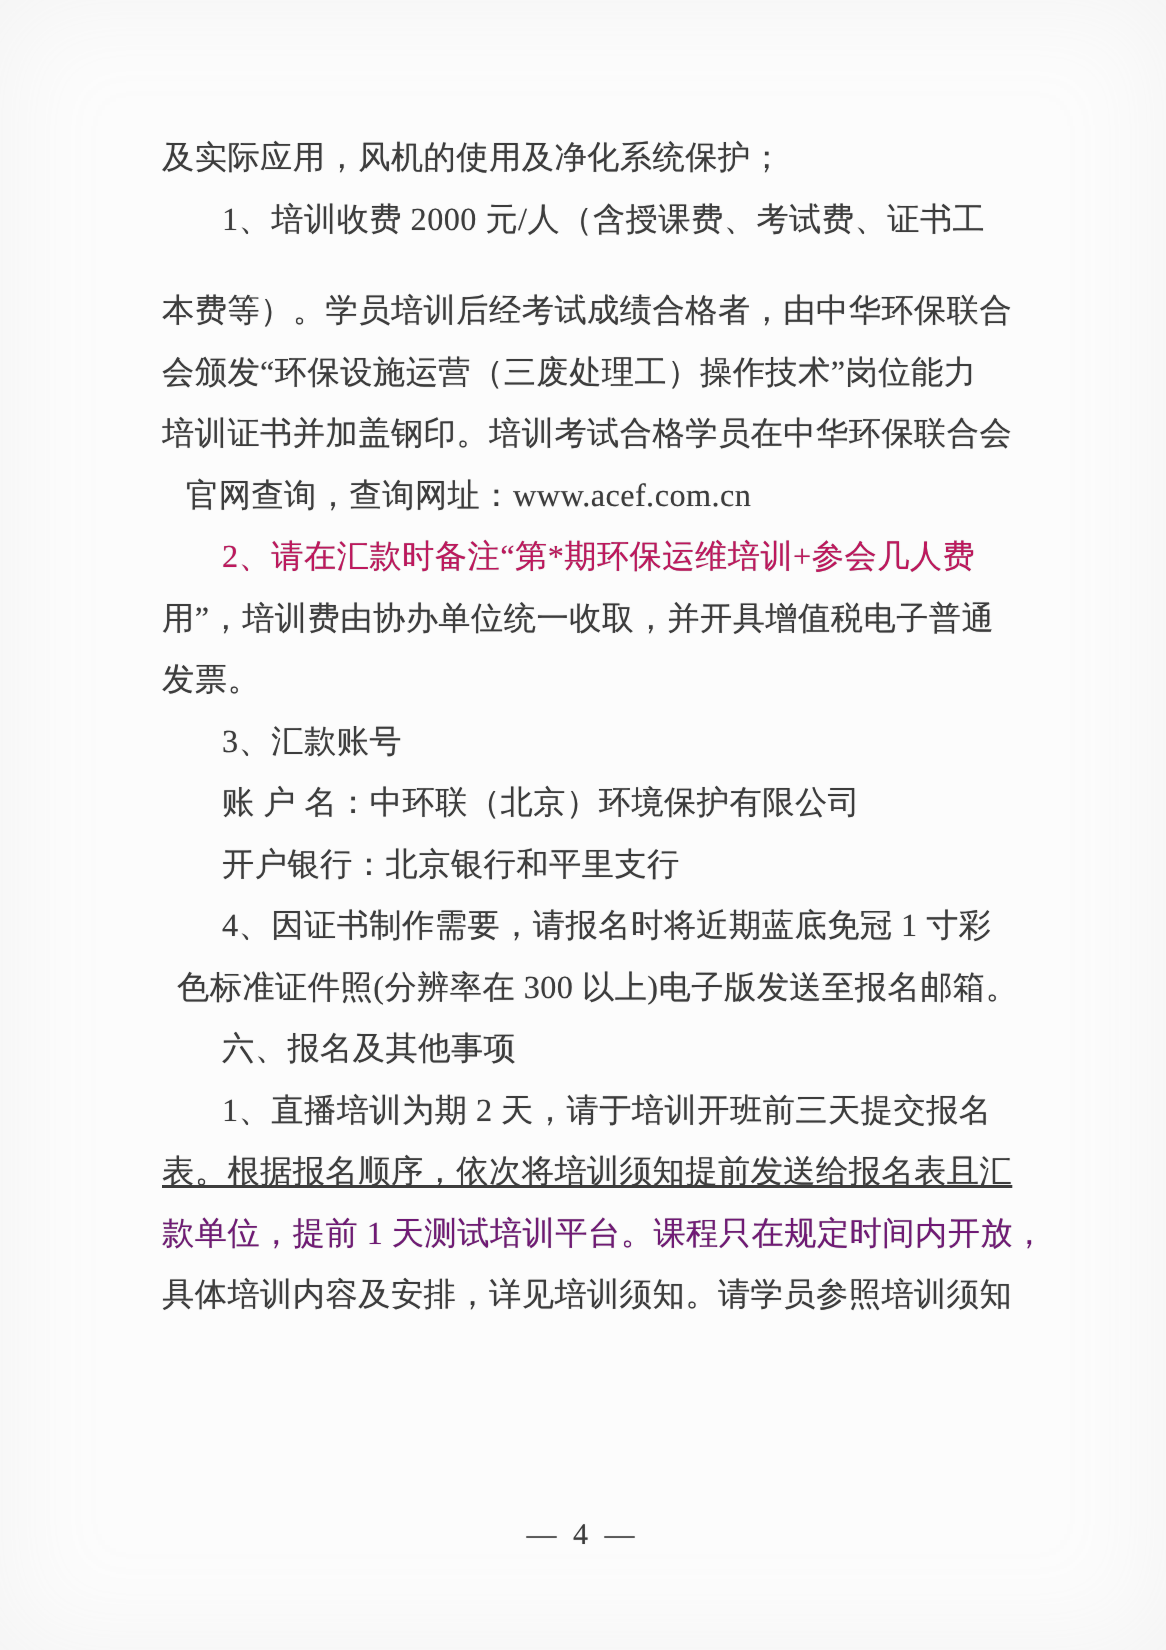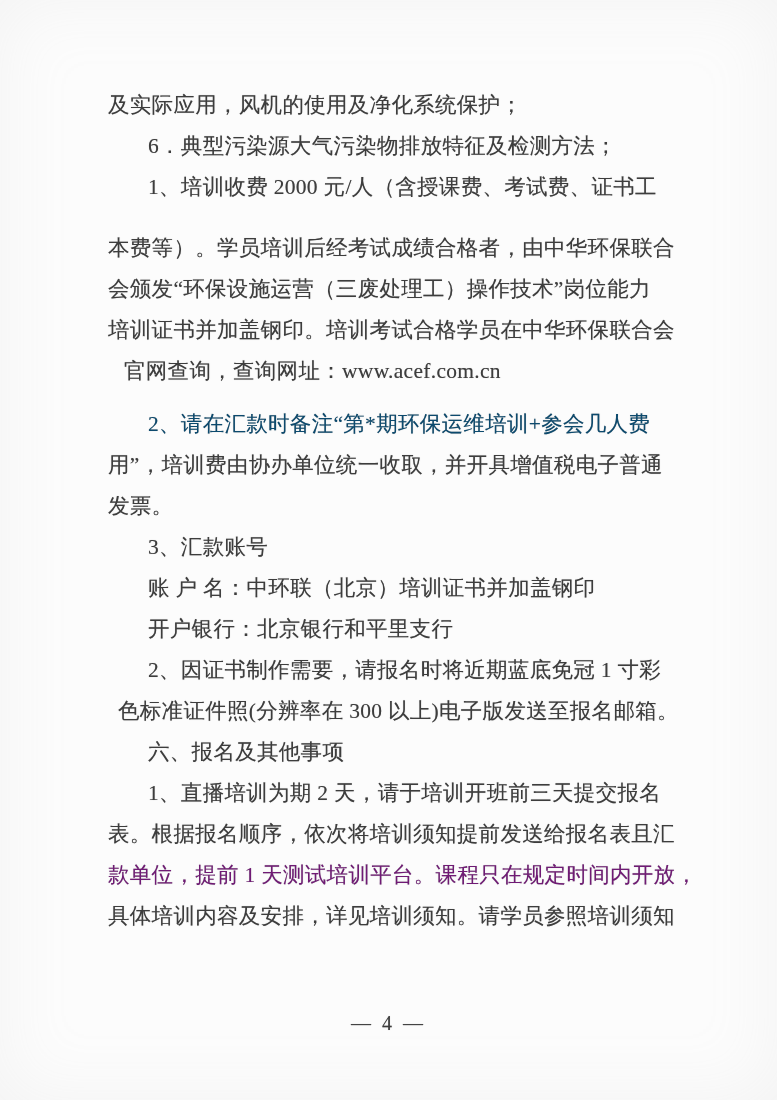--- a/index.html
+++ b/index.html
@@ -50,34 +50,33 @@
     letter-spacing: 3px;
     text-shadow: 0 0 0.7px rgba(80,80,80,0.5);
   }
 </style>
 </head>
 <body style="background: rgb(252, 252, 252);">
 
 <div class="paper" style="background: rgb(252, 252, 252);">
   <div class="content">
       <div class="line" style="color: rgb(61, 61, 61);">及实际应用，风机的使用及净化系统保护；</div>
-      <div class="line indent" style="color: rgb(61, 61, 61);">6．典型污染源大气污染物排放特征及检测方法；</div>
       <div class="line indent" style="color: rgb(61, 61, 61);">1、培训收费 2000 元/人（含授课费、考试费、证书工</div>
       <div class="line" style="color: rgb(61, 61, 61); margin-top: 20px;">本费等）。学员培训后经考试成绩合格者，由中华环保联合</div>
       <div class="line" style="color: rgb(61, 61, 61);">会颁发“环保设施运营（三废处理工）操作技术”岗位能力</div>
       <div class="line" style="color: rgb(61, 61, 61);">培训证书并加盖钢印。培训考试合格学员在中华环保联合会</div>
       <div class="line" style="color: rgb(61, 61, 61); margin-left: 16px;">官网查询，查询网址：www.acef.com.cn</div>
-      <div class="line indent" style="color: #0c4a6e; margin-top: 12px;">2、请在汇款时备注“第*期环保运维培训+参会几人费</div>
+      <div class="line indent" style="color: #be185d;">2、请在汇款时备注“第*期环保运维培训+参会几人费</div>
       <div class="line" style="color: rgb(61, 61, 61);">用”，培训费由协办单位统一收取，并开具增值税电子普通</div>
       <div class="line" style="color: rgb(61, 61, 61);">发票。</div>
       <div class="line indent" style="color: rgb(61, 61, 61);">3、汇款账号</div>
-      <div class="line indent" style="color: rgb(61, 61, 61);">账 户 名：中环联（北京）培训证书并加盖钢印</div>
+      <div class="line indent" style="color: rgb(61, 61, 61);">账 户 名：中环联（北京）环境保护有限公司</div>
       <div class="line indent" style="color: rgb(61, 61, 61);">开户银行：北京银行和平里支行</div>
-      <div class="line indent" style="color: rgb(61, 61, 61);">2、因证书制作需要，请报名时将近期蓝底免冠 1 寸彩</div>
+      <div class="line indent" style="color: rgb(61, 61, 61);">4、因证书制作需要，请报名时将近期蓝底免冠 1 寸彩</div>
       <div class="line" style="color: rgb(61, 61, 61); margin-left: 10px;">色标准证件照(分辨率在 300 以上)电子版发送至报名邮箱。</div>
       <div class="line indent" style="color: rgb(61, 61, 61);">六、报名及其他事项</div>
       <div class="line indent" style="color: rgb(61, 61, 61);">1、直播培训为期 2 天，请于培训开班前三天提交报名</div>
-      <div class="line" style="color: rgb(61, 61, 61);">表。根据报名顺序，依次将培训须知提前发送给报名表且汇</div>
+      <div class="line" style="color: rgb(61, 61, 61); text-decoration: underline;">表。根据报名顺序，依次将培训须知提前发送给报名表且汇</div>
       <div class="line" style="color: #701a75;">款单位，提前 1 天测试培训平台。课程只在规定时间内开放，</div>
       <div class="line" style="color: rgb(61, 61, 61);">具体培训内容及安排，详见培训须知。请学员参照培训须知</div>
     </div>
   <div class="footer" style="color: rgb(61, 61, 61);">— 4 —</div>
 </div>
 
 </body></html>

